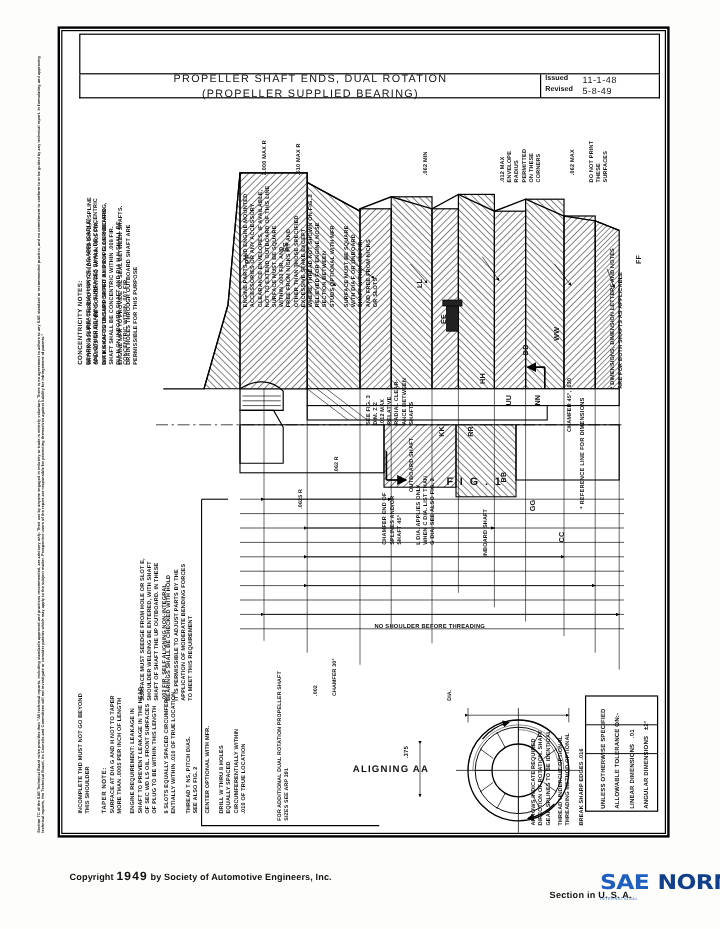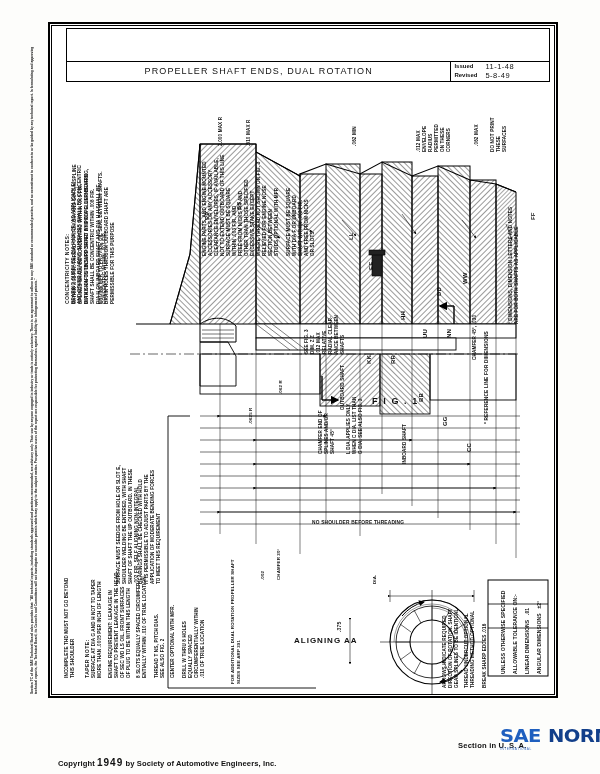--- a/index.html
+++ b/index.html
@@ -58,21 +58,21 @@
     color:#151515;
   }
   .disclaimer .d1{display:block;}
 
   
   .dwg{position:absolute;left:0;top:0;width:506px;height:672px;}
   svg{display:block;}
 
   
   .footer{position:absolute;left:0;top:700px;width:600px;height:74px;}
-  .copyright{position:absolute;left:58px;top:57px;font-size:7.6px;font-weight:bold;letter-spacing:.1px;}
+  .copyright{position:absolute;left:58px;top:25px;font-size:7.6px;font-weight:bold;letter-spacing:.1px;}
   .copyright .yr{font-size:10px;font-weight:bold;letter-spacing:1px;}
   .printed{position:absolute;left:458px;top:41px;font-size:7.6px;font-weight:bold;letter-spacing:.2px;}
   .logo{position:absolute;top:28px;}
   .logo-sae{font-family:"DejaVu Sans",sans-serif;font-weight:bold;font-size:17px;
             letter-spacing:-0.5px;color:#1f5fbf;line-height:1;transform:scaleX(1.15);
             transform-origin:left center;display:inline-block;}
   .logo-sae.dark{color:#123f8a;}
   .logo-sub{font-size:3.2px;letter-spacing:.5px;color:#3a6bbd;margin-top:1px;}
 
   
@@ -471,20 +471,21 @@
   </div>
 
   <div class="titleblock">
 
     <div class="tb-row tb-row1">
     </div>
 
     <div class="tb-row tb-row2">
       <div class="tb-cell c-desc">
         <div class="desc-line">PROPELLER SHAFT ENDS, DUAL ROTATION</div>
+        <div class="desc-line">(PROPELLER SUPPLIED BEARING)</div>
       </div>
       <div class="tb-cell c-dates">
         <div class="date-row">
           <span class="date-lbl">Issued</span>
           <span class="date-val">11-1-48</span>
         </div>
         <div class="date-row">
           <span class="date-lbl">Revised</span>
           <span class="date-val">5-8-49</span>
         </div>

